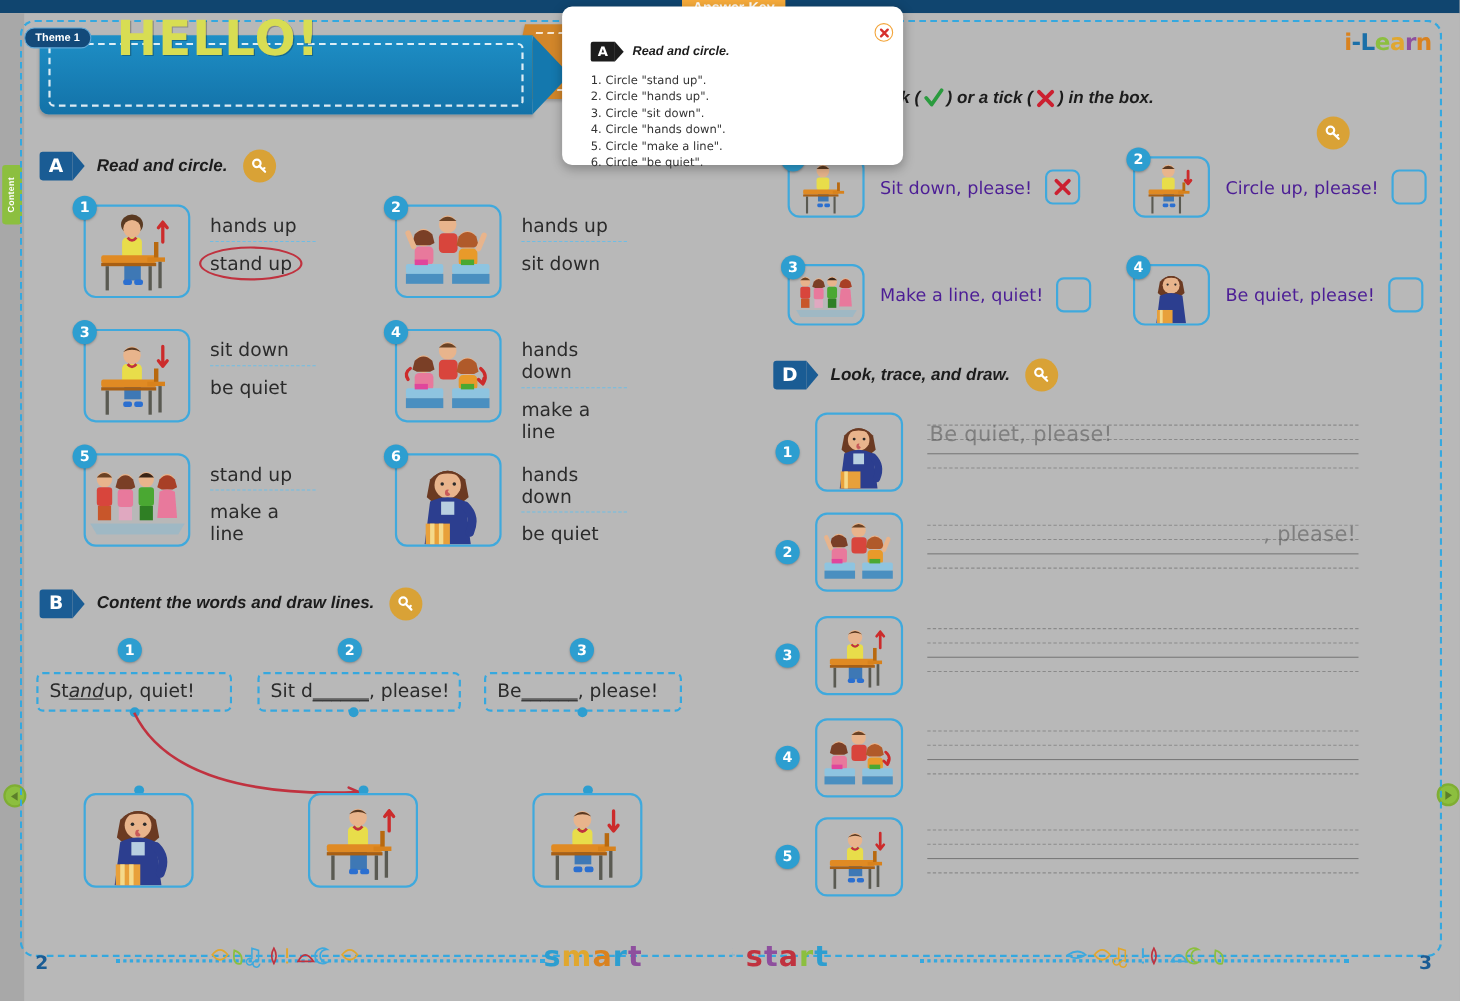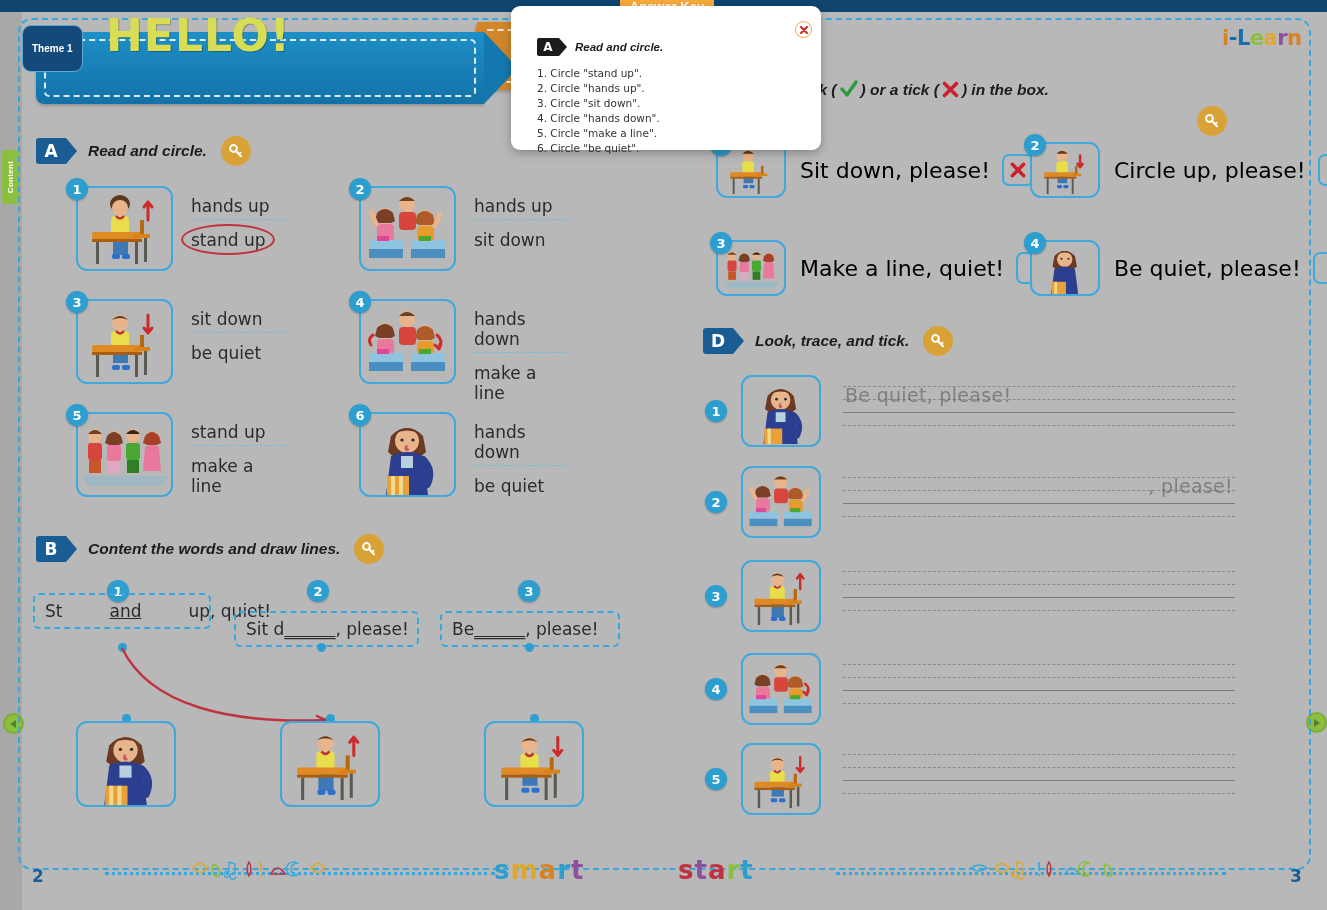--- a/index.html
+++ b/index.html
@@ -69,21 +69,21 @@
   }
   .theme-banner .inner-dash {
     position: absolute; left: 8px; top: 7px; right: 8px; bottom: 7px;
     border: 2px dashed rgba(255,255,255,.85);
     border-radius: 5px;
   }
   .theme-chip {
     position: absolute; left: 22px; top: 25px;
     background: #134a7a; color:#fff;
     font-size: 10px; font-weight: bold;
-    padding: 17px 9px; border-radius: 9px;
+    padding: 3px 9px; border-radius: 9px;
     border: 1px solid #5fa7d6;
   }
   .theme-title {
     position: absolute; left: 106px; top: 10px;
     font-size: 44px; font-weight: bold;
     color: #d8dd53; letter-spacing: 1px;
     font-family: "DejaVu Sans", sans-serif;
     text-shadow: 1px 1px 0 rgba(0,0,0,.25);
   }
   .orange-flag {
@@ -186,33 +186,33 @@
     position: absolute;
     border: 2px dashed #35a8df;
     border-radius: 6px;
     height: 36px;
     display: flex; align-items: center;
     padding: 0 10px;
     font-size: 17px; color: #2b2b2b;
     font-family: "DejaVu Sans", sans-serif;
     white-space: nowrap;
   }
-  .exB-blank u { text-decoration: underline; }
+  .exB-blank u { text-decoration: underline; font-style: italic; }
   .dot {
     position: absolute; width: 9px; height: 9px;
     border-radius: 50%; background: #2d9ed0;
   }
   .exB-pic { position: absolute; width: 100px; height: 86px; }
 
   
   .exC-item { position: absolute; display: flex; align-items: center; }
   .exC-item .numcirc { position: absolute; left: -6px; top: -8px; z-index: 3; }
   .exC-item .pic-card { width: 70px; height: 56px; flex: 0 0 auto; }
   .exC-label {
-    font-size: 22px; color: #000000;
+    font-size: 16px; color: #4c1d95;
     font-family: "DejaVu Sans", sans-serif;
     margin-left: 14px; white-space: nowrap;
   }
   .exC-box {
     width: 32px; height: 32px;
     border: 2px solid #3fa9dd; border-radius: 7px;
     margin-left: 12px;
     display:flex; align-items:center; justify-content:center;
     flex: 0 0 auto;
   }
@@ -526,21 +526,21 @@
 <div style="position:absolute;left:107px;top:580px;">
     <div class="numcirc">1</div>
   </div>
 <div style="position:absolute;left:307px;top:580px;">
     <div class="numcirc">2</div>
   </div>
 <div style="position:absolute;left:518px;top:580px;">
     <div class="numcirc">3</div>
   </div>
 
-<div class="exB-blank" style="left:33px; top:593px; width:178px;gap:47px;">
+<div class="exB-blank" style="left:33px; top:611px; width:178px;">
   <span>St</span>
     <u>and</u>
     <span> up, quiet!</span>
 </div>
 <div class="dot" style="left:118px; top:643px;"></div>
 
 <div class="exB-blank" style="left:234px; top:611px; width:185px;">
   <span>Sit d</span>
     <span style="text-decoration:underline">______</span>
     <span> , please!</span>
@@ -728,21 +728,21 @@
       <rect x="26" y="62" width="22" height="19" fill="#e8a03a"></rect>
       <rect x="30" y="62" width="4" height="19" fill="#f4d98a"></rect>
     </svg>
   </div>
   <div class="exC-label">Be quiet, please!</div>
   <div class="exC-box"></div>
 </div>
 
 <div class="sec-head" style="left:703px; top:326px;">
   <div class="sec-badge">D</div>
-  <div class="sec-title">Look, trace, and tick.</div>
+  <div class="sec-title">Look, trace, and draw.</div>
   <div class="key-btn">
     <svg width="16" height="16" viewBox="0 0 16 16">
       <circle cx="5.5" cy="5.5" r="3.4" fill="none" stroke="#fff" stroke-width="2"></circle>
       <path d="M7.6 7.8 L13 13.2 M11 11.2 L12.4 9.8" stroke="#fff" stroke-width="2" fill="none" stroke-linecap="round"></path>
     </svg>
   </div>
 </div>
 
 <div class="exD-item" style="left:705px; top:375px;">
   <div class="numcirc">1</div>

